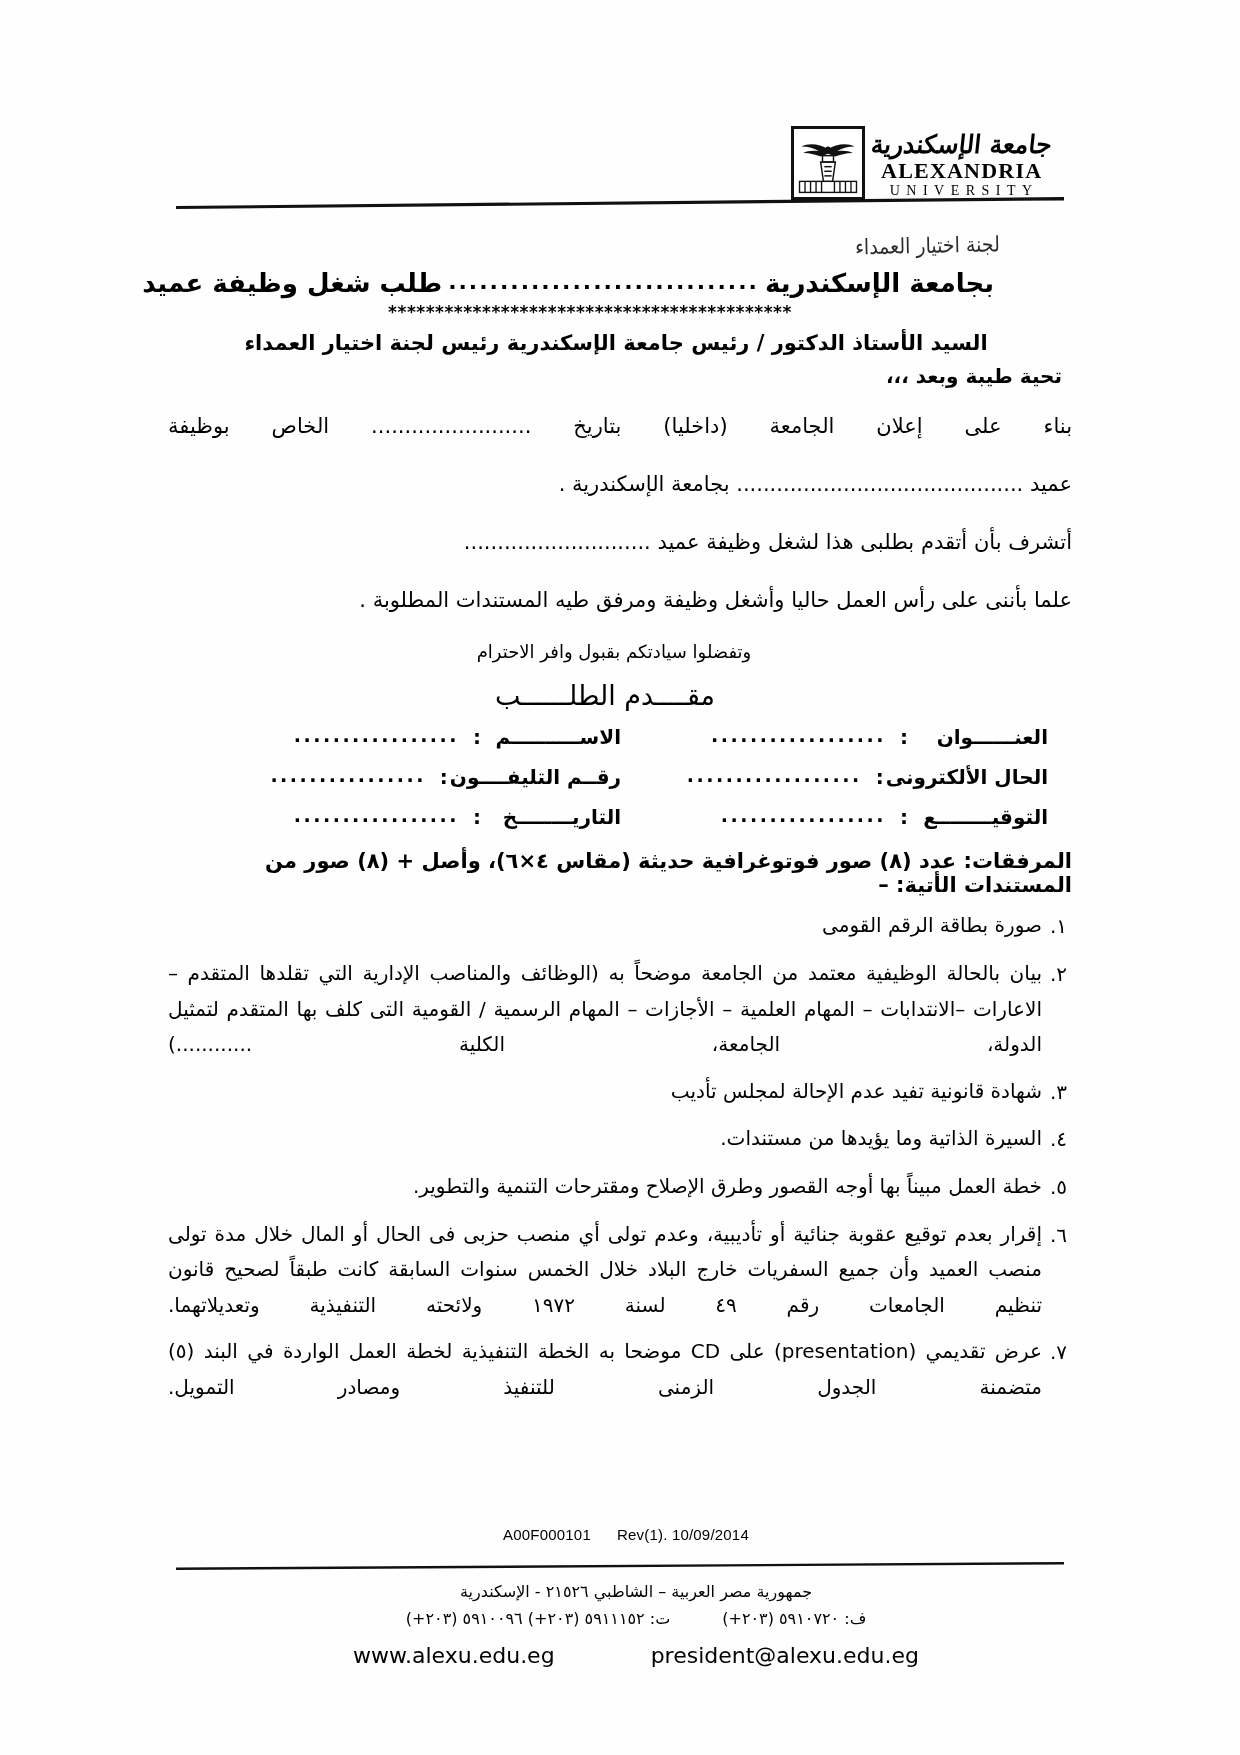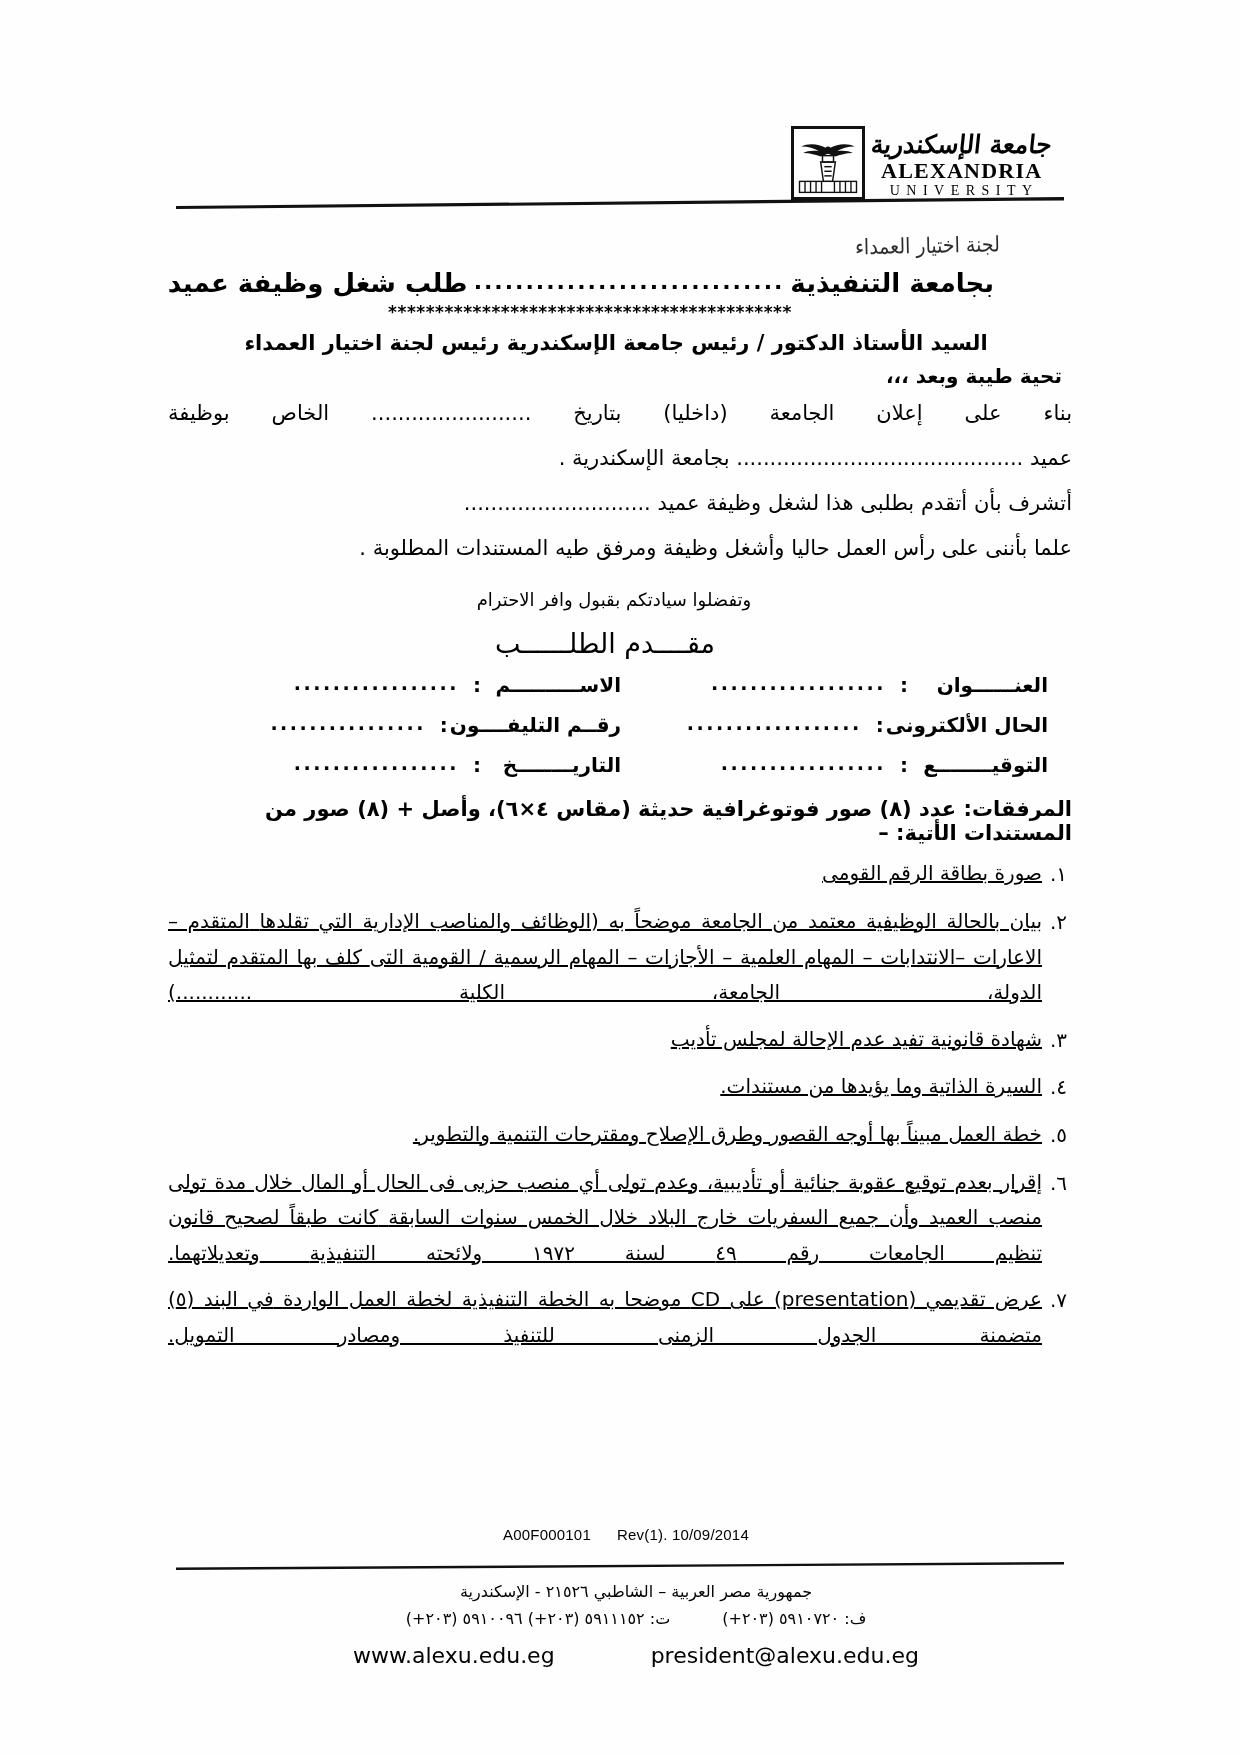--- a/index.html
+++ b/index.html
@@ -155,21 +155,21 @@
     text-align: right;
     font-size: 20px;
     font-weight: 700;
     margin-top: 9px;
     padding-right: 10px;
   }
 
   .para {
     font-size: 21px;
     line-height: 1.85;
-    margin-top: 6px;
+    margin-top: 19px;
     text-align: justify;
     text-align-last: justify;
     letter-spacing: -0.2px;
   }
   .para.normal-last { text-align-last: right; }
   .dotfill { letter-spacing: 2.5px; }
 
   .closing {
     text-align: center;
     font-size: 18px;
@@ -245,21 +245,20 @@
     flex: 0 0 auto;
     font-weight: 400;
     min-width: 22px;
     text-align: left;
     padding-top: 1px;
   }
   ol.attachments > li .txt {
     flex: 1 1 auto;
     text-align: justify;
     text-align-last: right;
-    text-decoration: underline;
   }
   ol.attachments > li .txt.just-all { text-align-last: justify; }
 
   
   .form-code {
     position: absolute;
     top: 1526px;
     left: 0;
     width: 100%;
     text-align: center;
@@ -352,21 +351,21 @@
 
   <svg class="header-rule" viewBox="0 0 888 12" preserveAspectRatio="none">
     <polygon points="0,9 888,0 888,3.4 0,12" fill="#111"></polygon>
   </svg>
 
   <div class="handwriting">لجنة اختيار العمداء</div>
 
   <div class="doc-body">
 
     <div class="title-line">
-      <span class="seg">بجامعة التنفيذية</span>
+      <span class="seg">بجامعة الإسكندرية</span>
       <span class="dots">..............................</span>
       <span class="seg">طلب شغل وظيفة عميد</span>
     </div>
 
     <div class="stars">*******************************************</div>
 
     <div class="addressee">السيد الأستاذ الدكتور / رئيس جامعة الإسكندرية رئيس لجنة اختيار العمداء</div>
 
     <div class="greeting">تحية طيبة وبعد ،،،</div>
 

